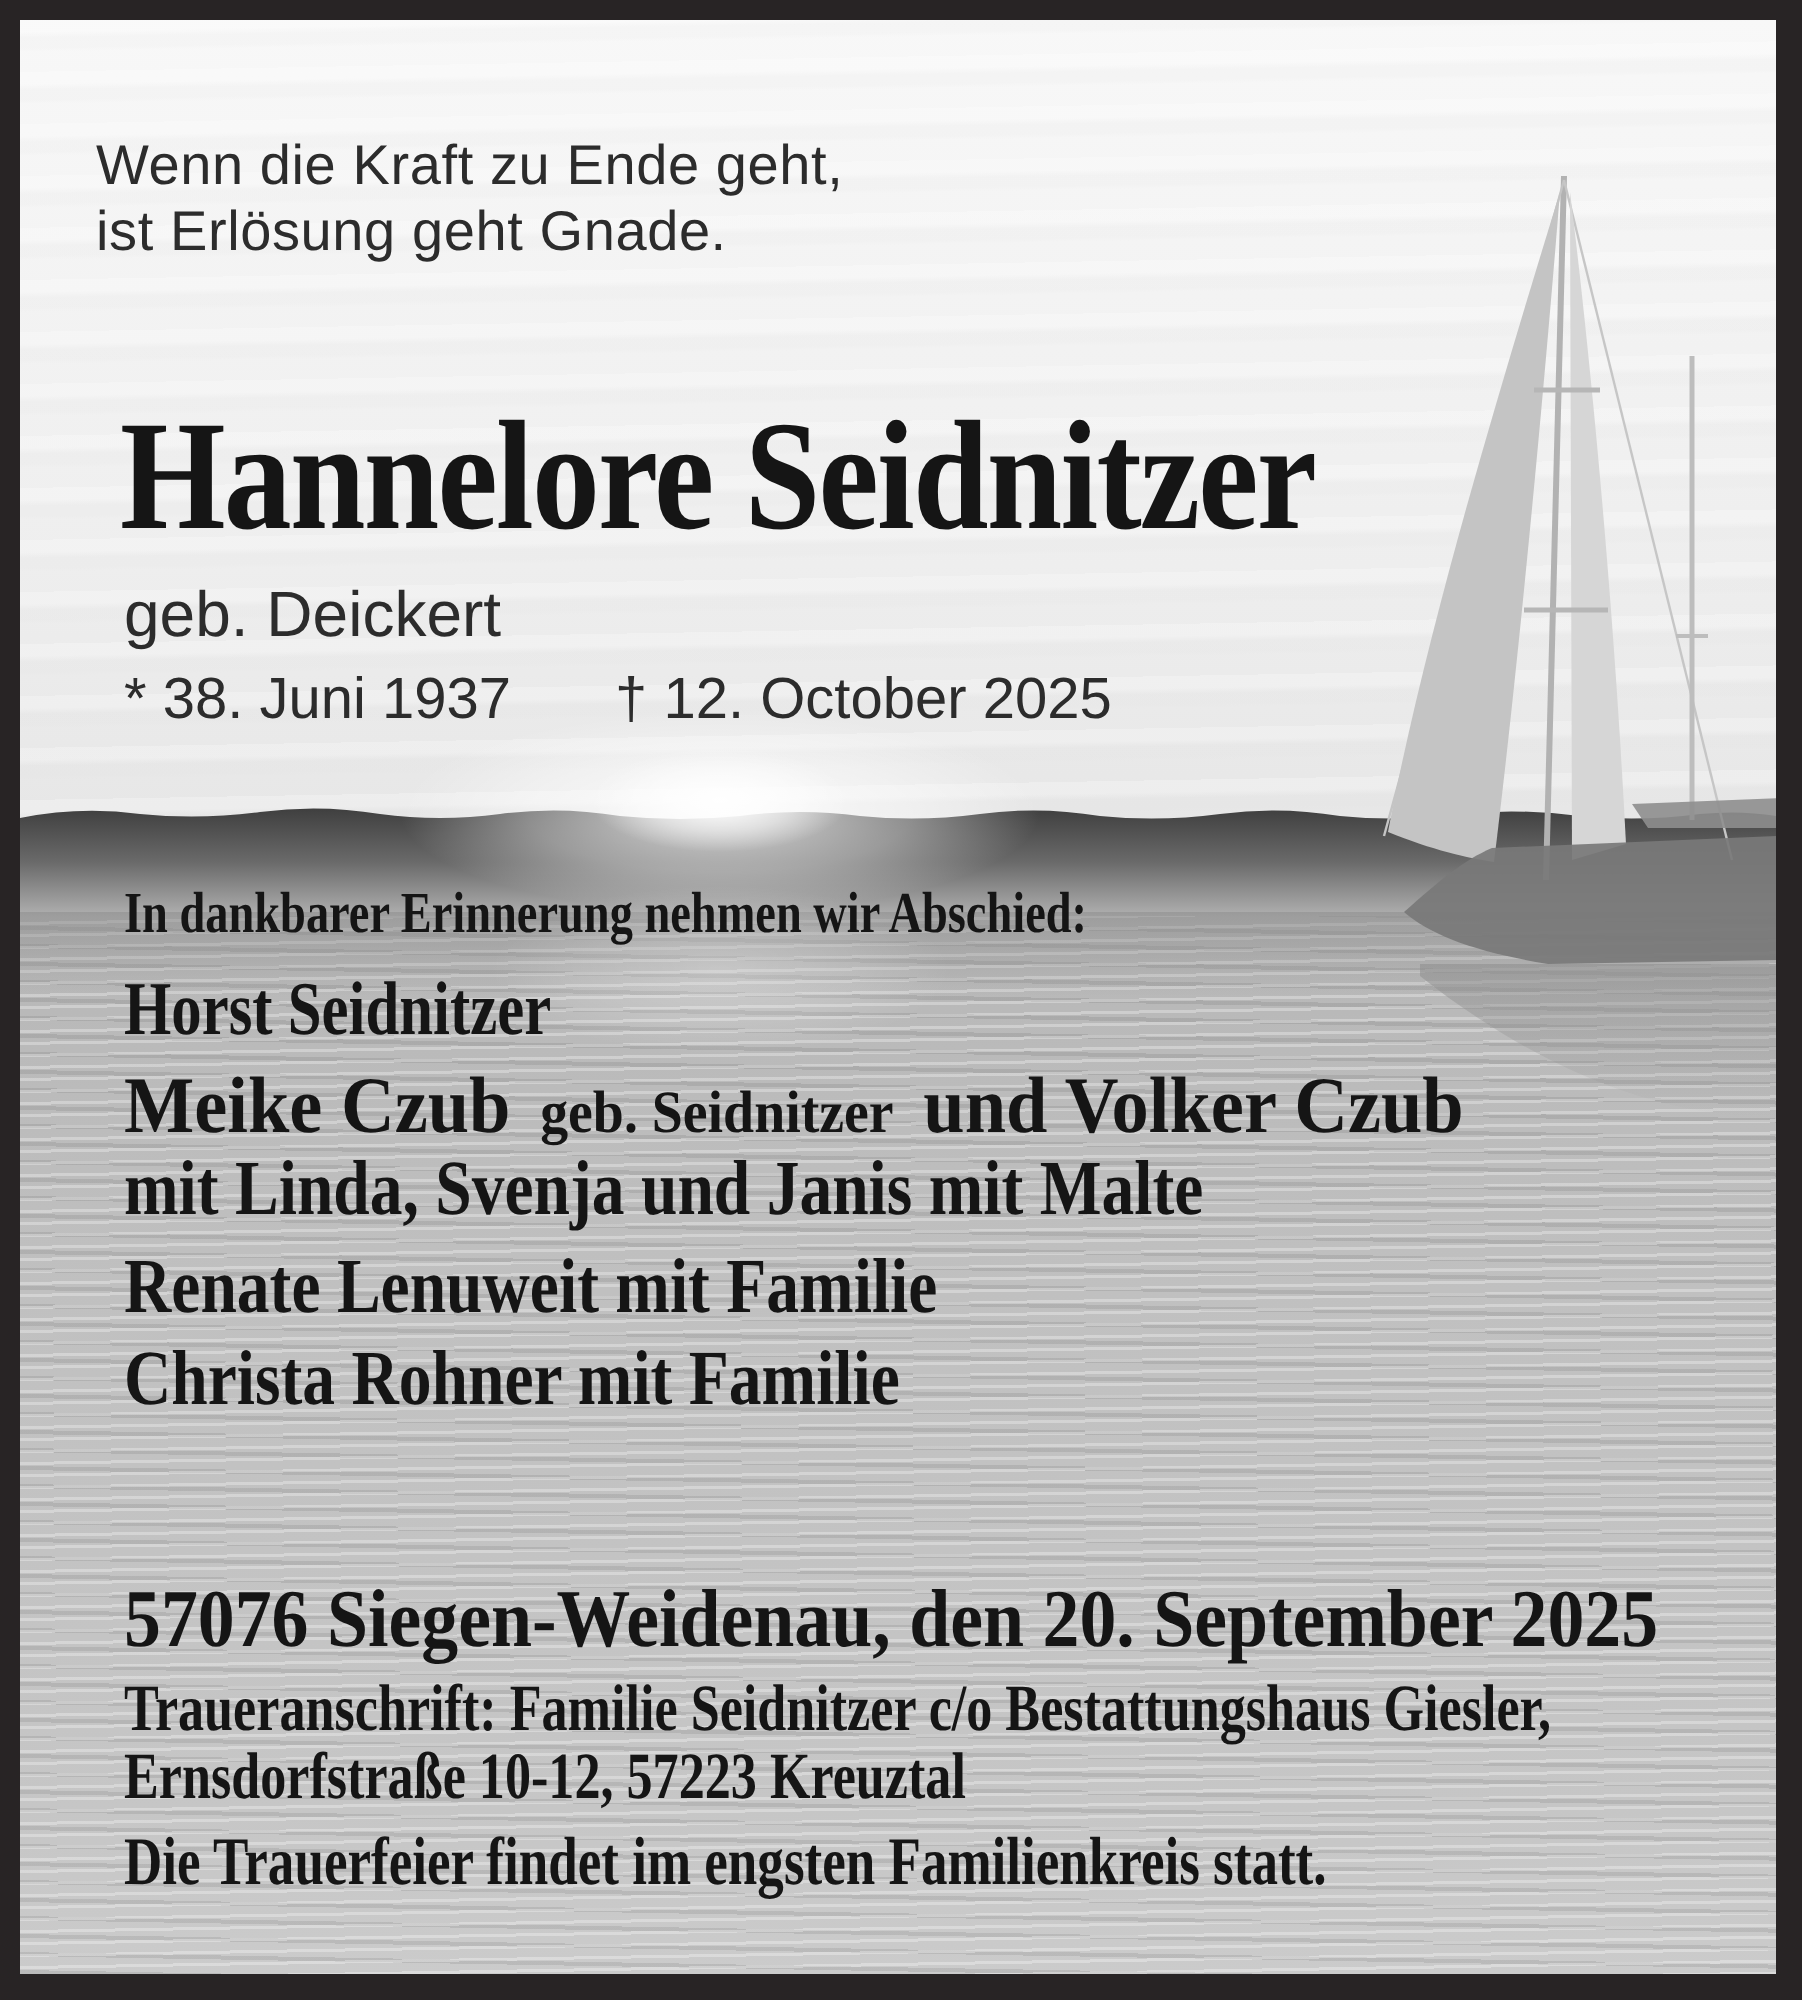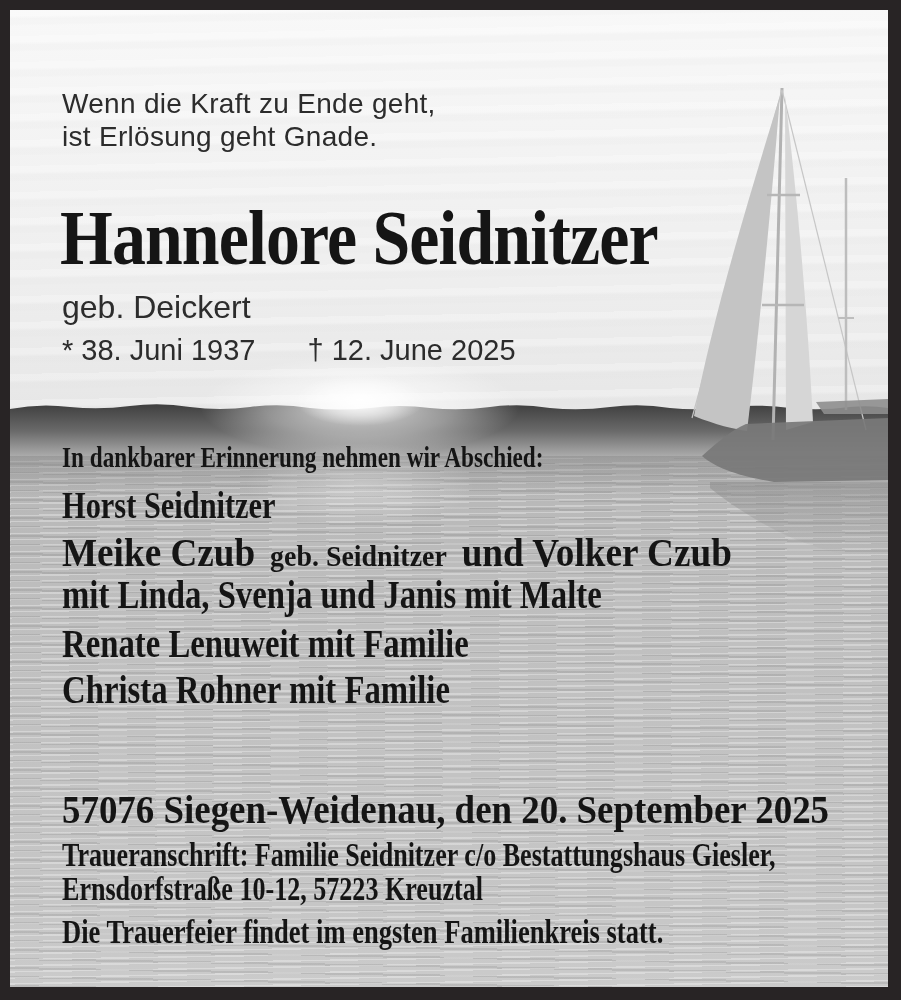--- a/index.html
+++ b/index.html
@@ -15,21 +15,21 @@
          background-color:#b8b8b8;
          background-image:
            repeating-linear-gradient(179deg,rgba(255,255,255,.30) 0 1.5px,rgba(255,255,255,0) 1.5px 6px),
            repeating-linear-gradient(1deg,rgba(40,40,40,.10) 0 2px,rgba(0,0,0,0) 2px 9px),
            linear-gradient(180deg,#a8a8a8 0px,#b8b8b8 60px,#c0c0c0 220px,#c6c6c6 480px,#cbcbcb 100%);}
   .scene{position:absolute;left:0;top:0;width:878px;height:977px;}
   
   .l{position:absolute;white-space:nowrap;line-height:1;transform-origin:0 50%;}
   .serifb{font-family:"Liberation Serif","DejaVu Serif",serif;font-weight:700;color:#151515;}
   .opt{font-family:"Liberation Sans","DejaVu Sans",sans-serif;color:#2c2c2c;}
-  .quote{left:62px;top:66px;font-size:28px;line-height:33px;letter-spacing:.3px;white-space:normal;margin-top:21px;}
+  .quote{left:48px;top:66px;font-size:28px;line-height:33px;letter-spacing:.3px;white-space:normal;}
   .name{left:60px;top:199px;font-size:78px;letter-spacing:-1px;transform:scaleX(.87);}
   .maiden{left:62px;top:291px;font-size:32px;}
   .dates{left:62px;top:336px;font-size:29px;}
   .dates .death{display:inline-block;margin-left:44px;}
   .intro{left:62px;top:443px;font-size:29px;transform:scaleX(.80);}
   .m1{left:62px;top:486px;font-size:38px;transform:scaleX(.80);}
   .m2{left:62px;top:533px;font-size:40px;transform:scaleX(.93);}
   .m2 .small{font-size:30px;margin:0 6px;}
   .m3{left:62px;top:575px;font-size:39px;transform:scaleX(.84);}
   .m4{left:62px;top:624px;font-size:39px;transform:scaleX(.84);}
@@ -100,21 +100,21 @@
     <div>Wenn die Kraft zu Ende geht,</div>
     <div>ist Erlösung geht Gnade.</div>
   </div>
 
   <div class="l serifb name">Hannelore Seidnitzer</div>
 
   <div class="l opt maiden">geb. Deickert</div>
 
   <div class="l opt dates">
     <span>* 38. Juni 1937</span>
-    <span class="death">† 12. June 2025</span>
+    <span class="death">† 12. October 2025</span>
   </div>
 
   <div class="l serifb intro">In dankbarer Erinnerung nehmen wir Abschied:</div>
 
   <div class="l serifb m1">Horst Seidnitzer</div>
 
   <div class="l serifb m2">
     <span>Meike Czub</span>
     <span class="small">geb. Seidnitzer</span>
     <span>und Volker Czub</span>

